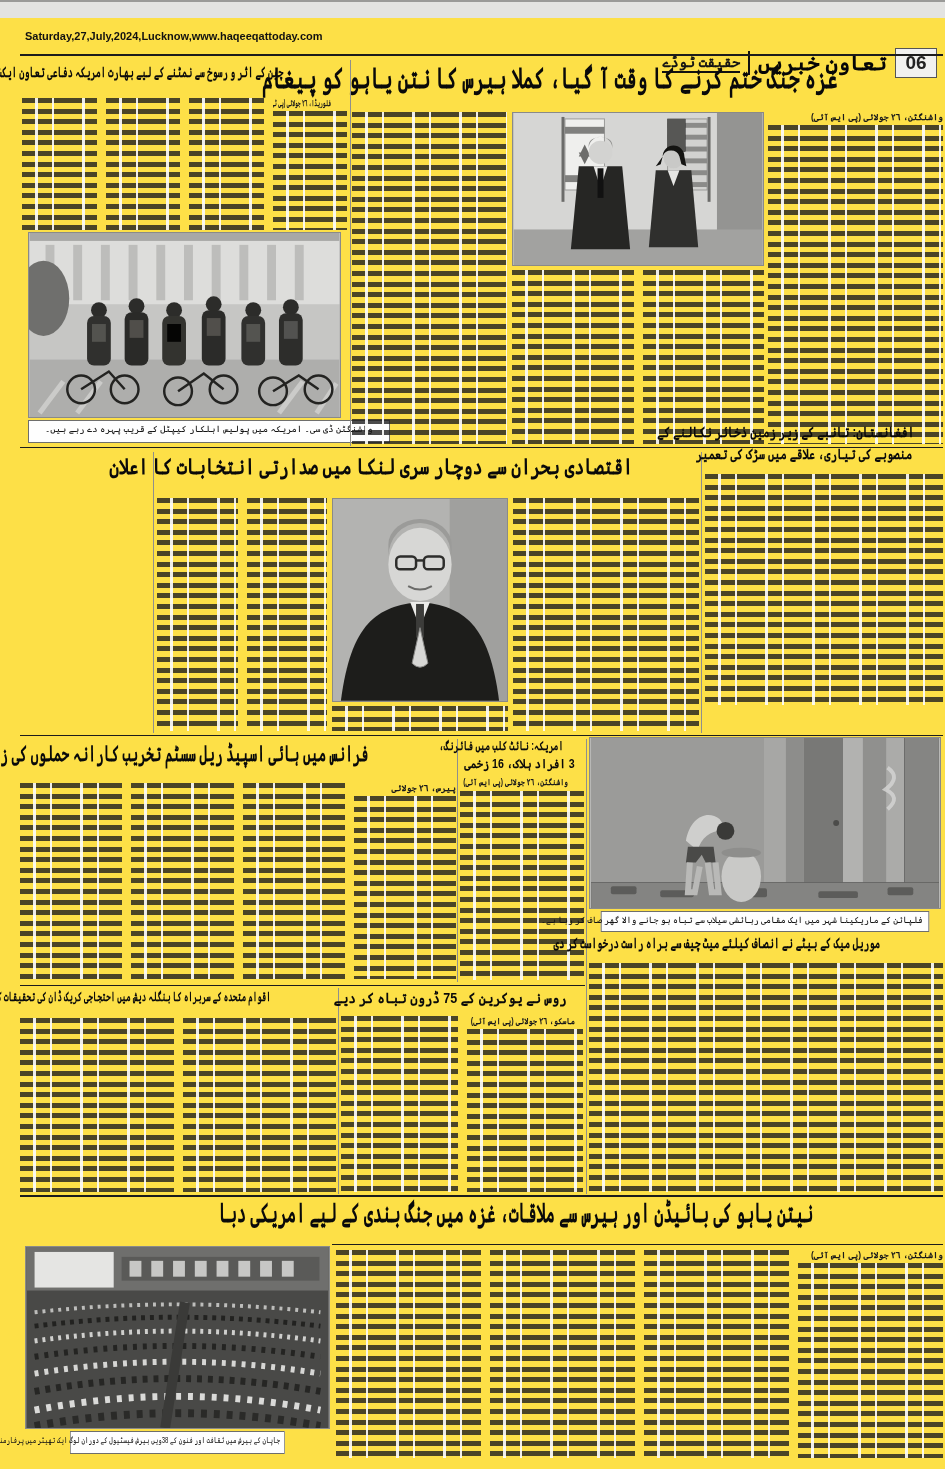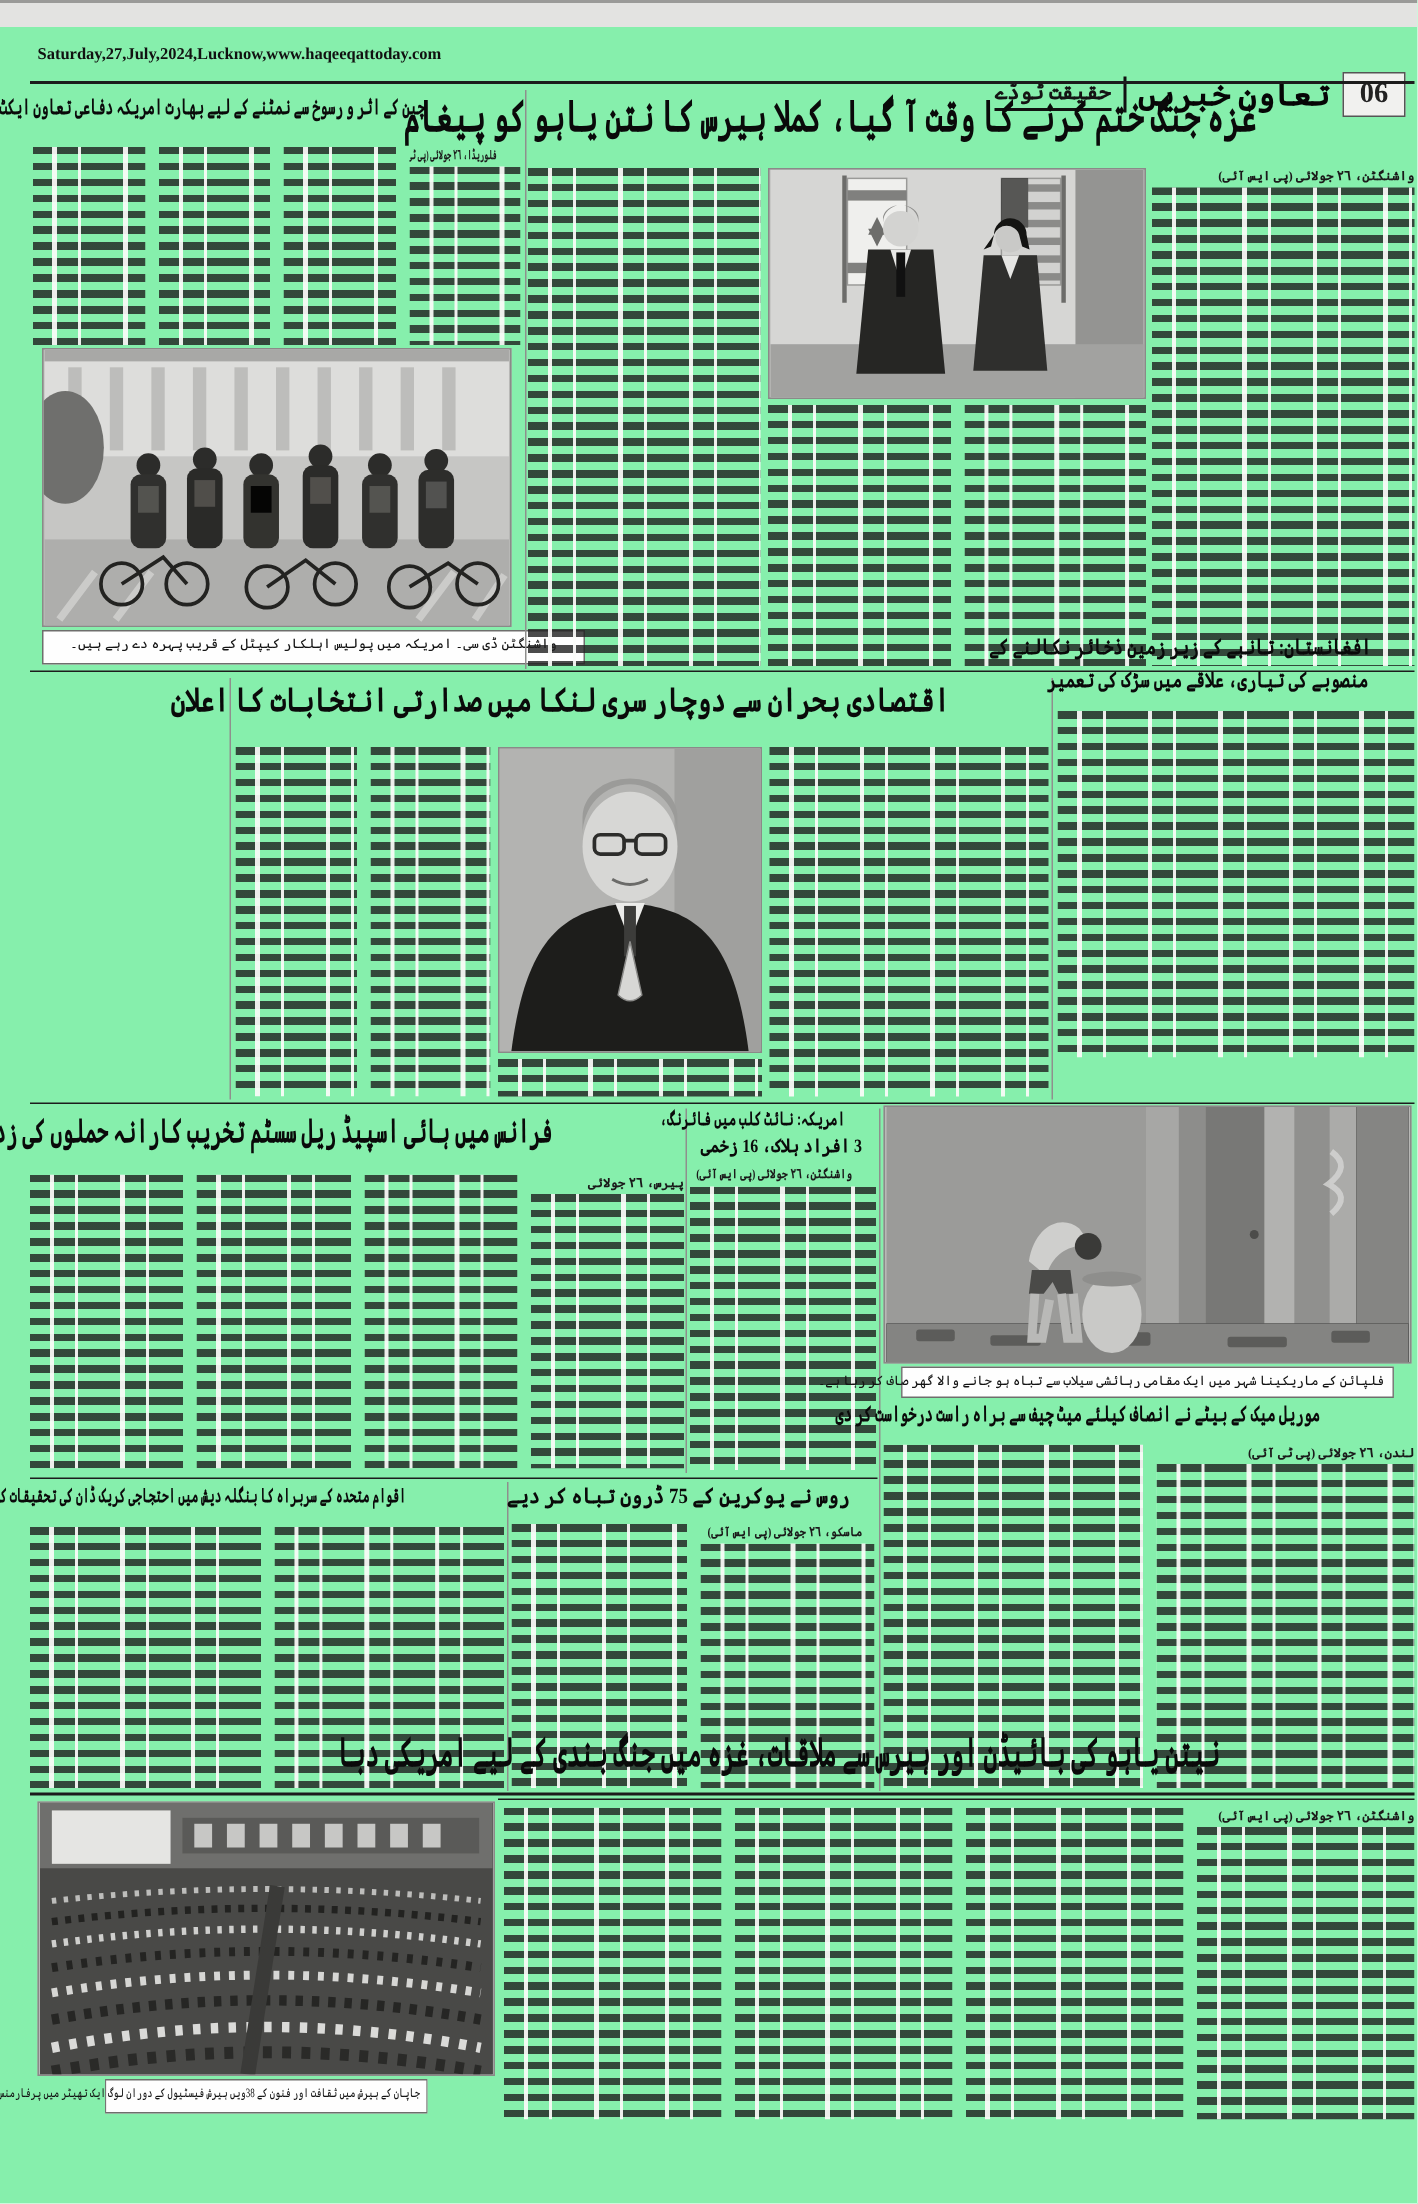--- a/index.html
+++ b/index.html
@@ -1,17 +1,17 @@
 <!DOCTYPE html>
 <html lang="ur"><head>
 <meta charset="utf-8">
 <style>
   html,body{margin:0;padding:0;background:#ffffff;}
-  #page{position:relative;width:945px;height:1469px;background:#86efac;overflow:hidden;
-        font-family:Liberation Serif, serif;color:#141414;}
+  #page{position:relative;width:945px;height:1469px;background:#fde047;overflow:hidden;
+        font-family:Liberation Sans, sans-serif;color:#141414;}
   .scan-top{position:absolute;top:0;left:0;right:0;height:16px;background:#e3e3e1;border-top:2px solid #9a9a98;}
   
   .hr{position:absolute;background:#1c1c1c;height:1px;}
   .vr{position:absolute;background:#8f8f8d;width:1px;}
   
   .hdr-date{position:absolute;left:25px;top:30px;font-size:11px;font-weight:bold;color:#111;}
   .hdr-right{position:absolute;right:8px;top:22px;display:flex;align-items:center;gap:8px;margin-top:26px;}
   .sec-title{font-size:21px;font-weight:bold;direction:rtl;color:#060606;}
   .vbar{width:2px;height:24px;background:#111;}
   .masthead{font-size:14px;font-weight:bold;direction:rtl;border-bottom:2px solid #111;padding-bottom:1px;}
@@ -315,24 +315,20 @@
         <path d="M4,56 l-2,30 h7 l5,-26 M22,56 l4,30 h7 l-3,-30" stroke="#b9b9b7" stroke-width="6" fill="none"></path>
       </g>
     </svg>
   </figure>
   <div class="capbox fit" style="left: 589px; top: 911px; width: 352px; height: 21px; transform-origin: center center; transform: scaleX(0.933333);">فلپائن کے ماریکینا شہر میں ایک مقامی رہائشی سیلاب سے تباہ ہو جانے والا گھر صاف کر رہا ہے۔</div>
 
   <section class="mod" style="left:589px;top:933px;width:354px;height:261px;">
     <h2 class="hl hl-md fit" style="top: 2px; transform-origin: center center; transform: scaleX(0.644809);">موریل میک کے بیٹے نے انصاف کیلئے میٹ چیف سے براہ راست درخواست کر دی</h2>
     <div class="cols" style="left:0;top:30px;right:0;height:229px;">
       <div class="col">
-        <div class="dateline fit">لندن، ۲۶ جولائی (پی ٹی آئی)</div>
-        <div class="sim rest"></div>
-      </div>
-      <div class="col">
           <div class="sim fill"></div>
         </div>
     </div>
   </section>
 
   <div class="hr" style="top:985px;left:20px;width:565px;"></div>
 
   <section class="mod" style="left:20px;top:988px;width:316px;height:206px;">
     <h2 class="hl hl-md fit" style="top: 2px; font-size: 13px; transform-origin: center center; transform: scaleX(0.586271);">اقوام متحدہ کے سربراہ کا بنگلہ دیش میں احتجاجی کریک ڈان کی تحقیقات کا مطالبہ</h2>
     <div class="cols" style="left:0;top:30px;right:0;height:174px;">
@@ -354,21 +350,21 @@
         <div class="sim rest"></div>
       </div>
       <div class="col">
           <div class="sim fill"></div>
         </div>
     </div>
   </section>
 
   <div class="hr" style="top:1195px;left:20px;width:923px;height:2px;"></div>
 
-  <section class="mod" style="left:20px;top:1153px;width:923px;height:266px;">
+  <section class="mod" style="left:20px;top:1198px;width:923px;height:266px;">
     <h1 class="hl hl-xl fit" style="left: 310px; right: 0px; top: 0px; font-size: 27px; transform-origin: center center; transform: scaleX(0.577213);">نیتن یاہو کی بائیڈن اور ہیرس سے ملاقات، غزہ میں جنگ بندی کے لیے امریکی دبا</h1>
     <div class="hr" style="top:46px;left:312px;width:611px;"></div>
     <figure class="photo" style="left:5px;top:48px;width:305px;height:183px;margin:0;">
       <svg viewBox="0 0 305 183">
         <rect width="305" height="183" fill="#49494七"></rect>
         <rect width="305" height="183" fill="#494947"></rect>
         <rect width="305" height="44" fill="#6f6f6d"></rect>
         <rect x="8" y="5" width="80" height="36" fill="#e5e5e3"></rect>
         <rect x="96" y="10" width="200" height="24" fill="#5a5a58"></rect>
         <g fill="#c7c7c5">

